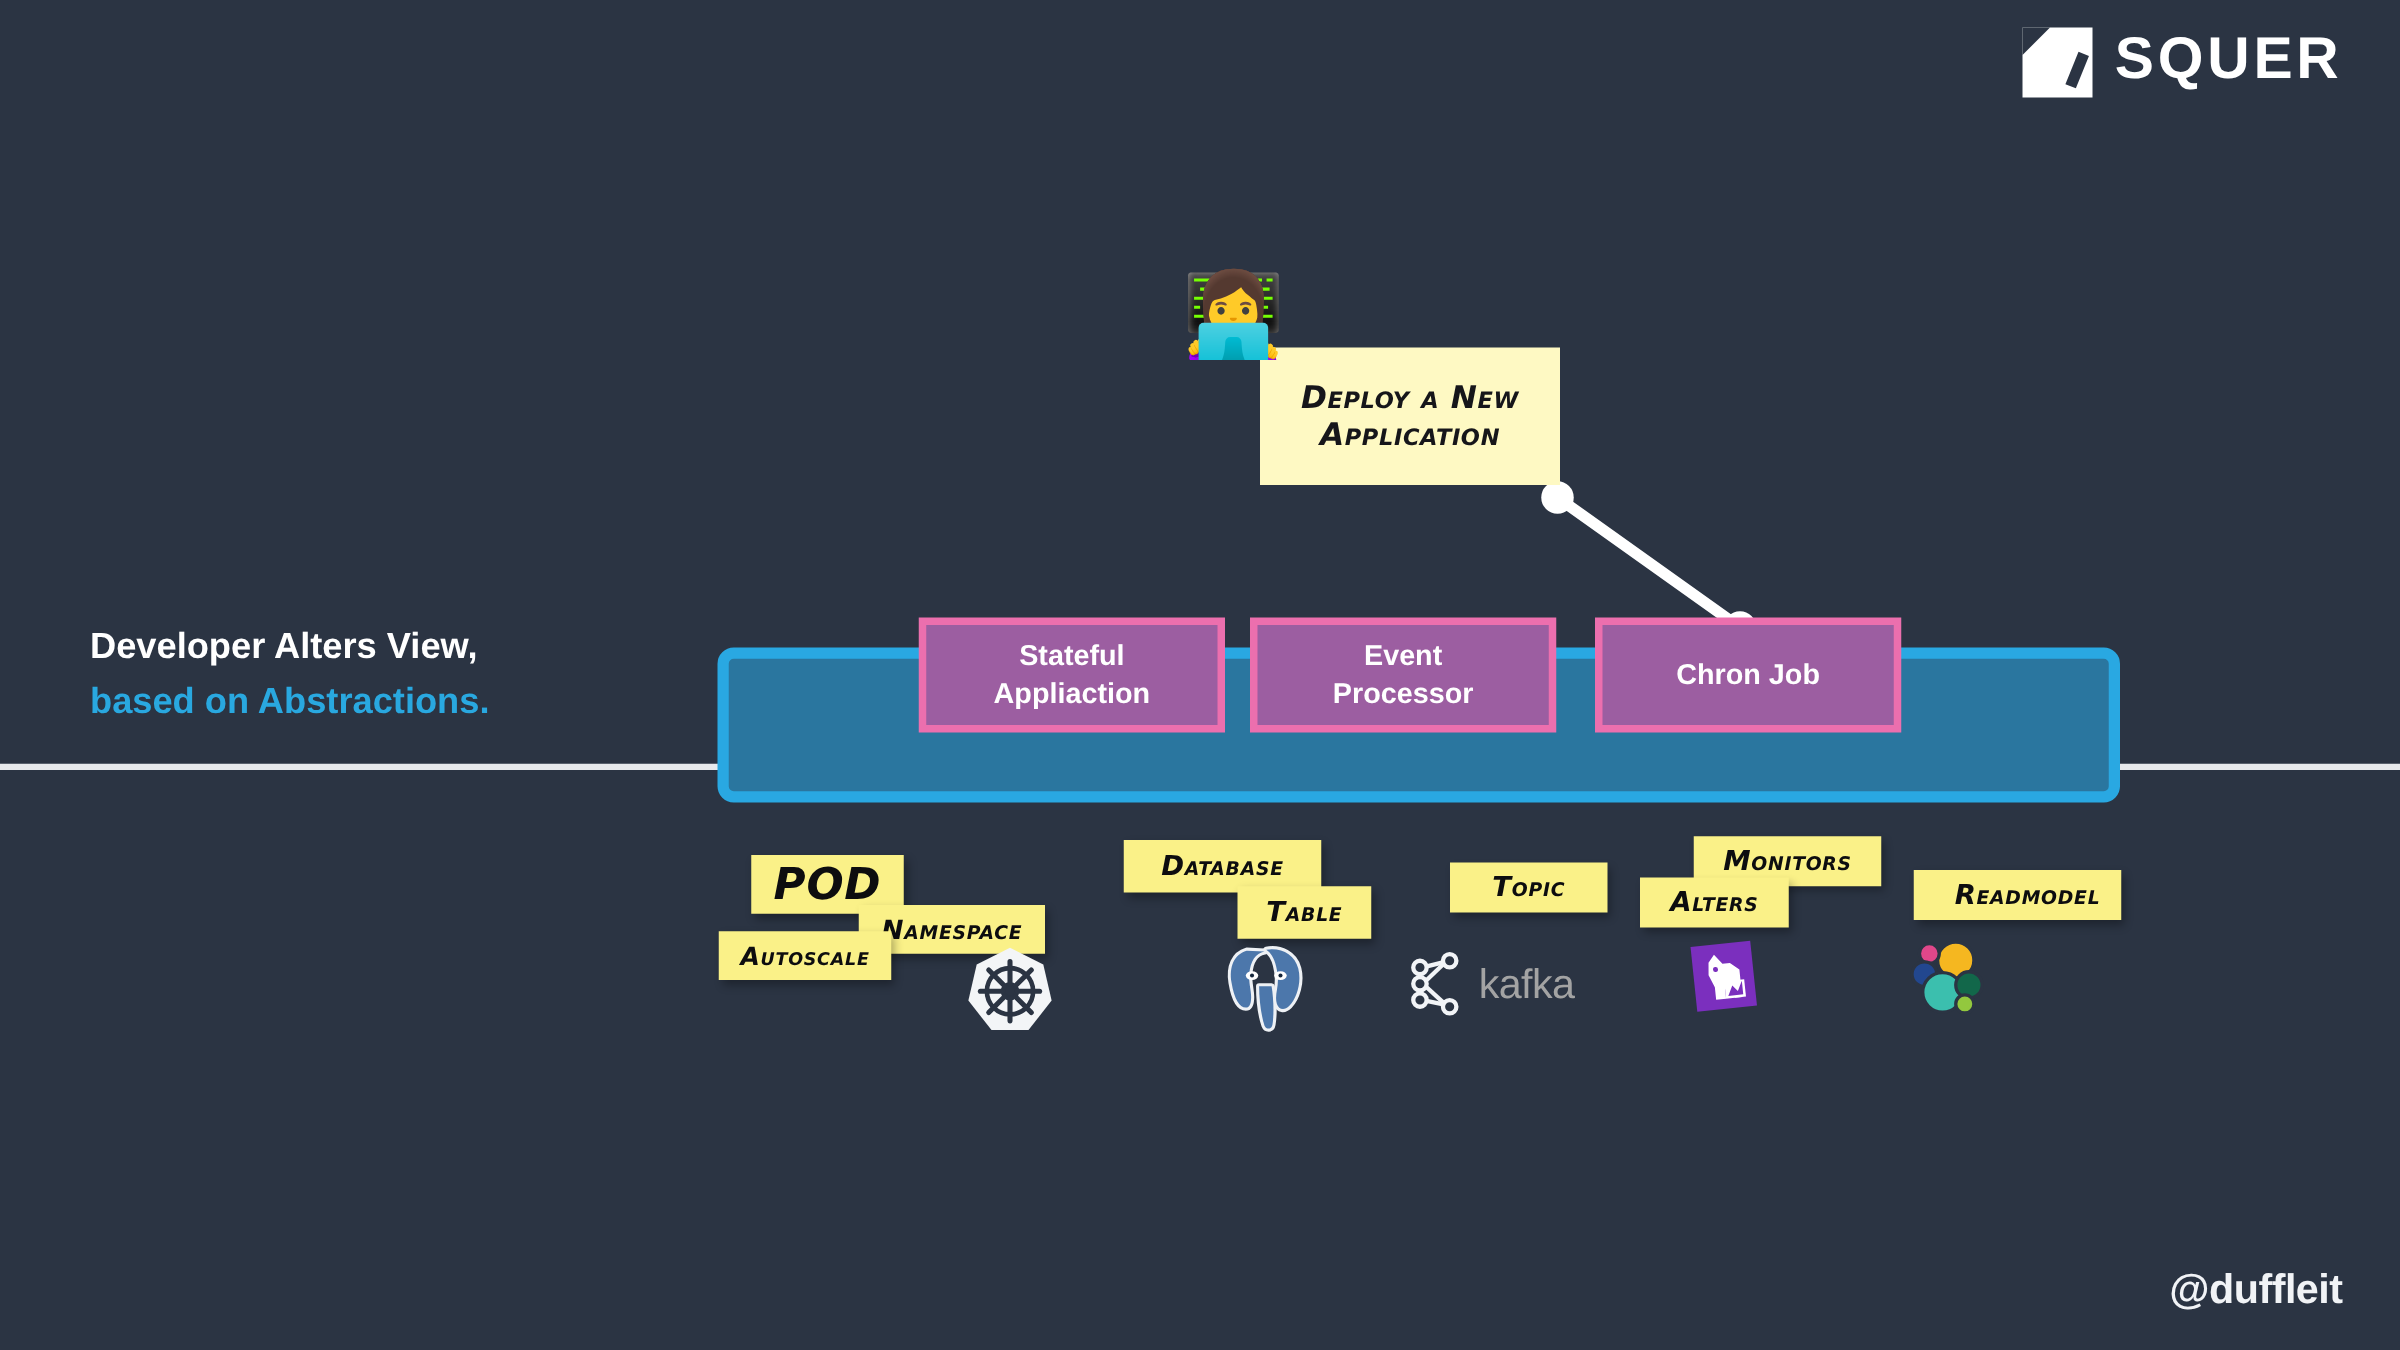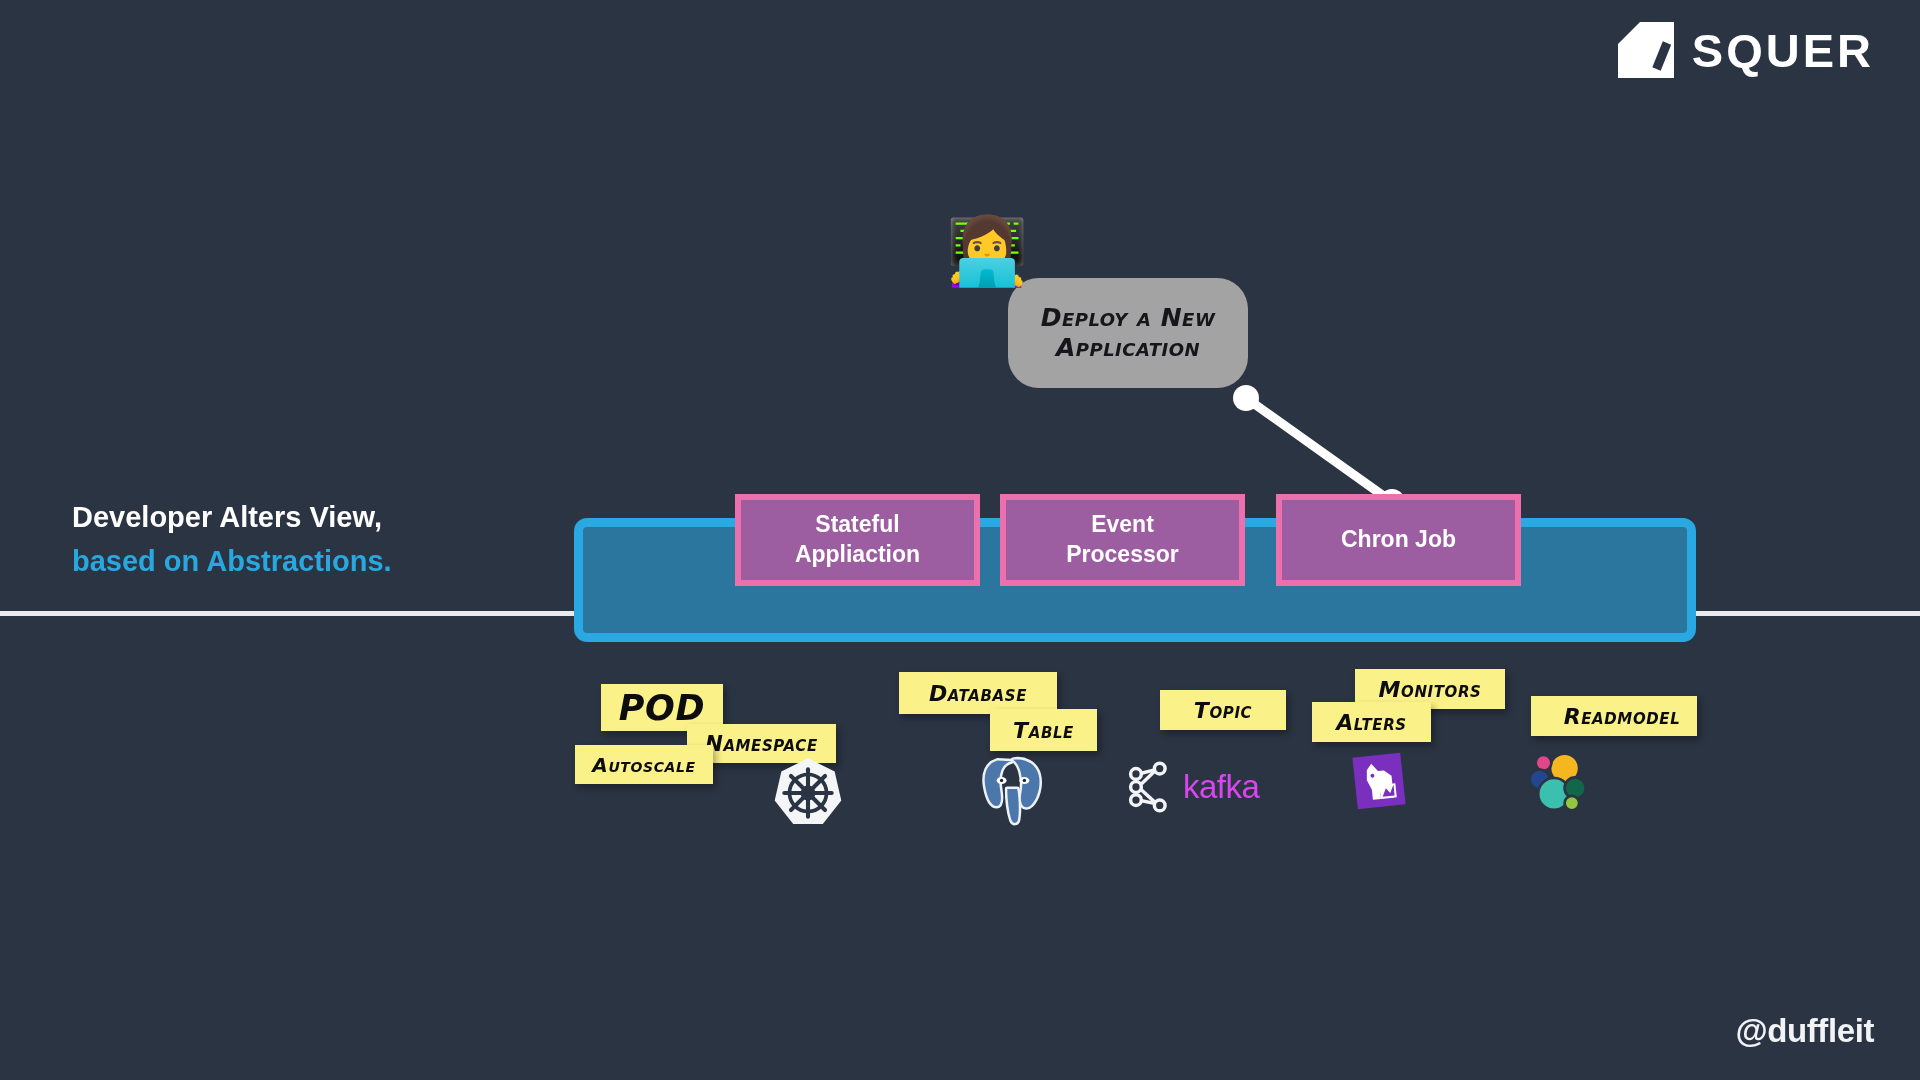--- a/index.html
+++ b/index.html
@@ -7,21 +7,21 @@
   body {
     background:#2b3443;
     font-family:"Liberation Sans", sans-serif;
     position:relative;
   }
   #stage { position:absolute; inset:0; }
 
   
   .squer-logo {
     position:absolute; top:22px; right:46px;
-    display:flex; align-items:center; gap:18px;
+    display:flex; align-items:flex-start; gap:18px;
   }
   .squer-mark {
     width:56px; height:56px; background:#ffffff; position:relative;
   }
   .squer-mark .notch {
     position:absolute; left:0; top:0; width:0; height:0;
     border-left:22px solid #2b3443; border-bottom:22px solid transparent;
   }
   .squer-mark .slash {
     position:absolute; right:13px; bottom:9px;
@@ -111,21 +111,21 @@
     font-variant:small-caps;
     letter-spacing:0.6px;
     white-space:nowrap;
     z-index:2;
   }
 
   
   .logo-slot { position:absolute; z-index:2; }
 
   .kafka-wrap { display:flex; align-items:center; gap:11px; }
-  .kafka-word { color:#d946ef; font-size:33px; letter-spacing:-0.5px; }
+  .kafka-word { color:#a3a3a3; font-size:33px; letter-spacing:-0.5px; }
 
   .datadog-tile {
     width:48px; height:52px; background:#7b2fbe;
     transform:rotate(-6deg);
     position:relative;
   }
 
   .footer-handle {
     position:absolute; right:46px; bottom:30px;
     color:#f1f3f6; font-size:33px; font-weight:bold; letter-spacing:-0.4px;
@@ -153,21 +153,21 @@
 
   <div class="platform" style="border-color: rgb(41, 168, 226); background: rgb(42, 118, 159);"></div>
 
   <svg class="connector" width="1920" height="1080" viewBox="0 0 1920 1080">
     <line id="conn-line" stroke="#ffffff" stroke-width="9" stroke-linecap="round" x1="1246" y1="398" x2="1392" y2="502"></line>
     <circle id="conn-dot-a" cx="1246" cy="398" r="13" fill="#ffffff"></circle>
     <circle id="conn-dot-b" cx="1392" cy="502" r="13" fill="#ffffff"></circle>
   </svg>
 
   <div class="persona-emoji">👩‍💻</div>
-  <div class="task-note" style="background: #a3a3a3; border-radius: 31px;">
+  <div class="task-note" style="background: #fef9c3;">
     <div class="txt">Deploy a New
 Application</div>
   </div>
 
   <div class="abstraction" id="abs-0">
     <div class="inner">
         <span class="lbl">Stateful
 Appliaction</span>
       </div>
   </div>

